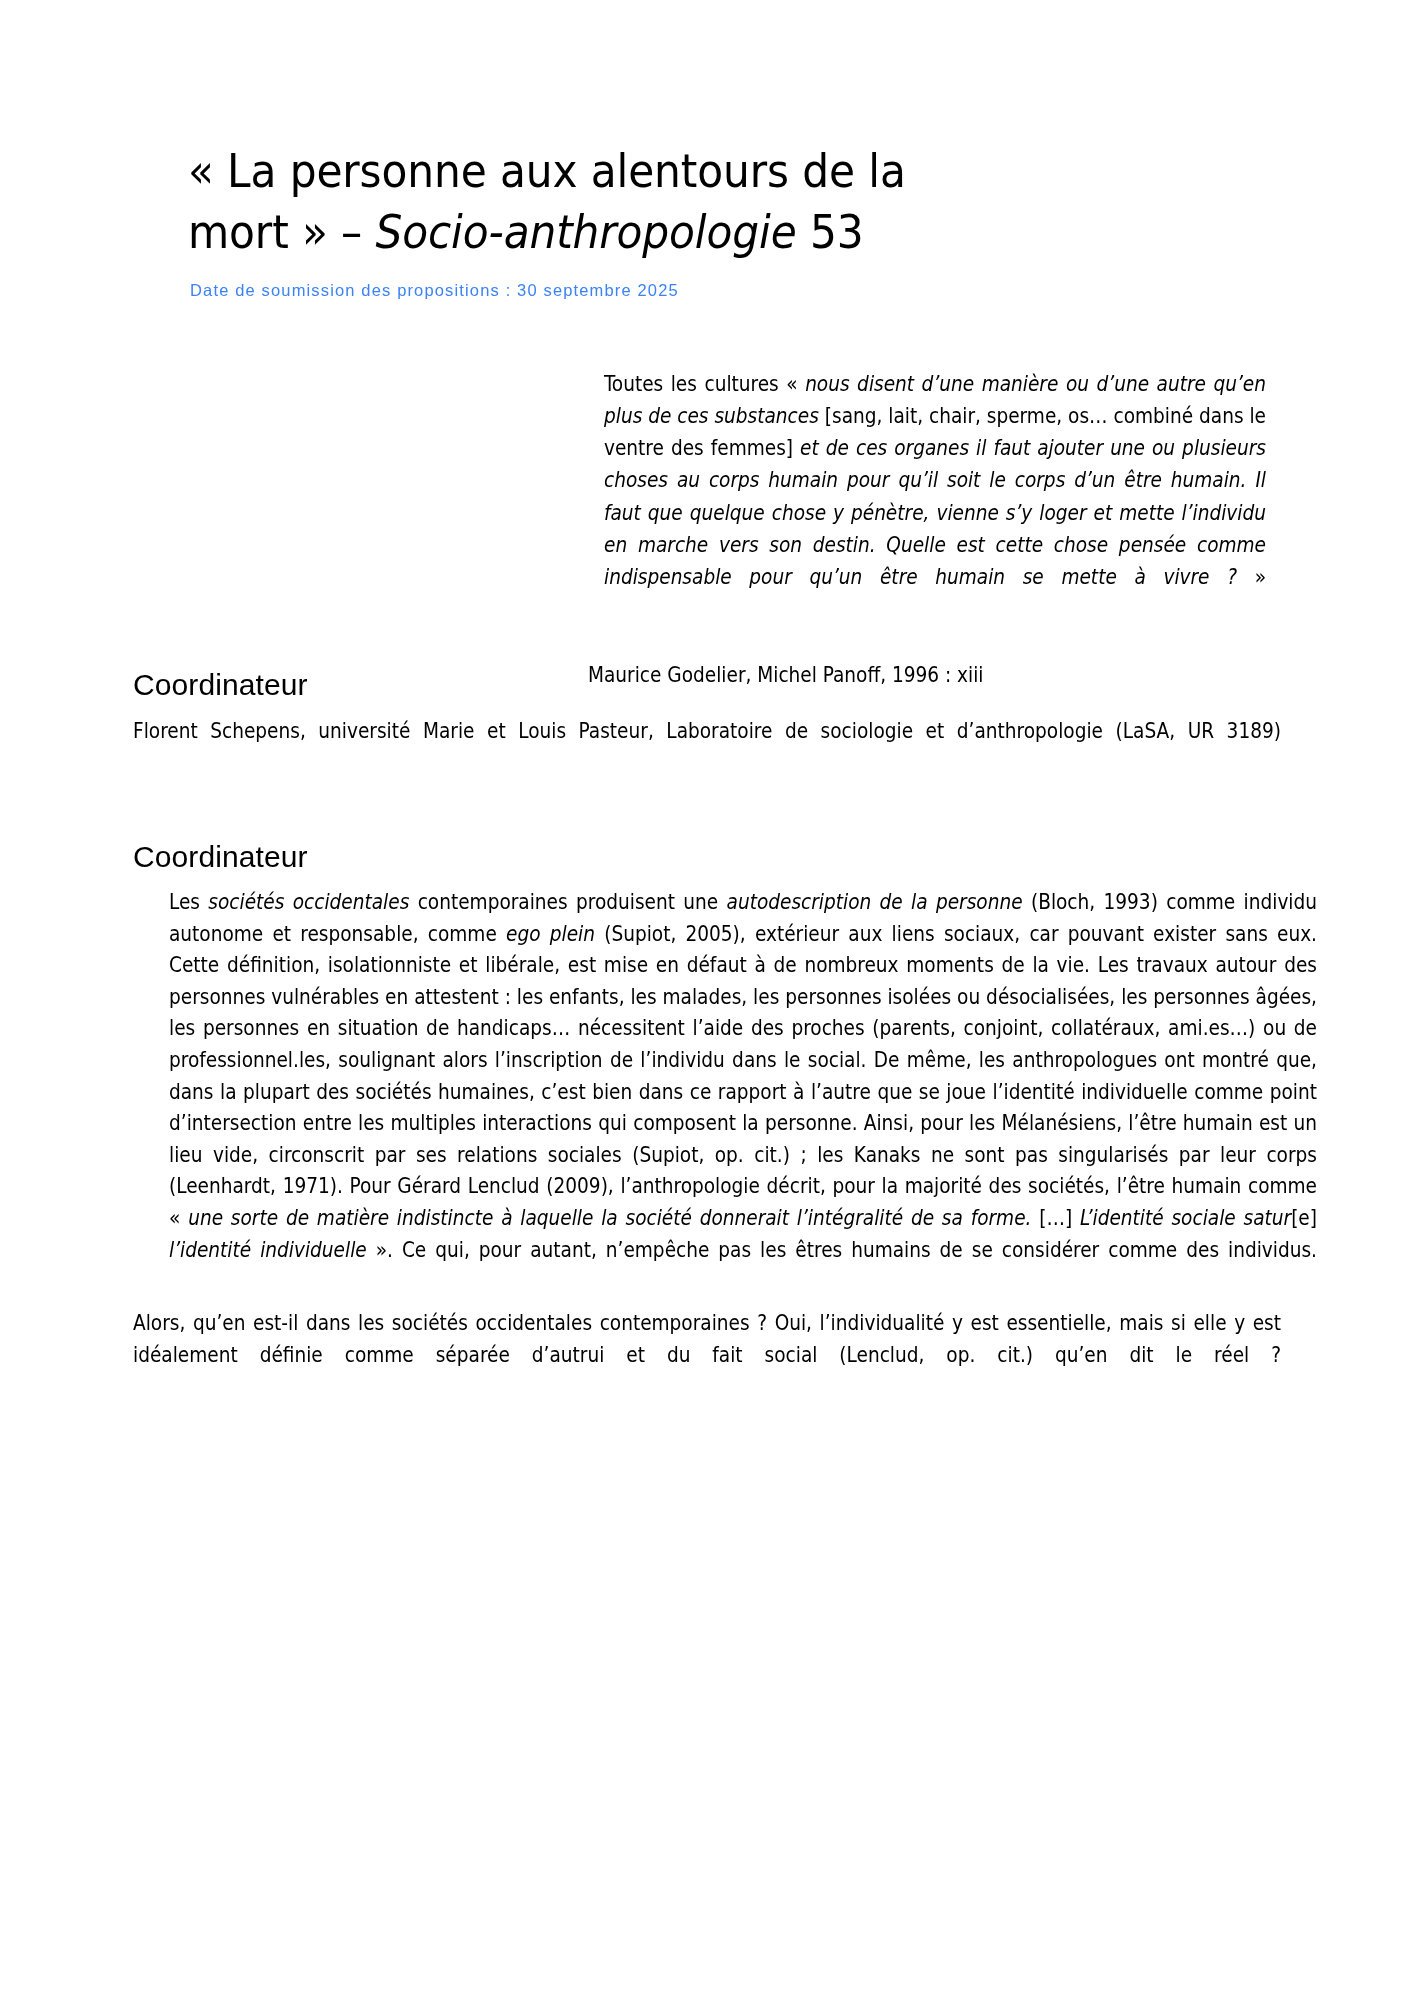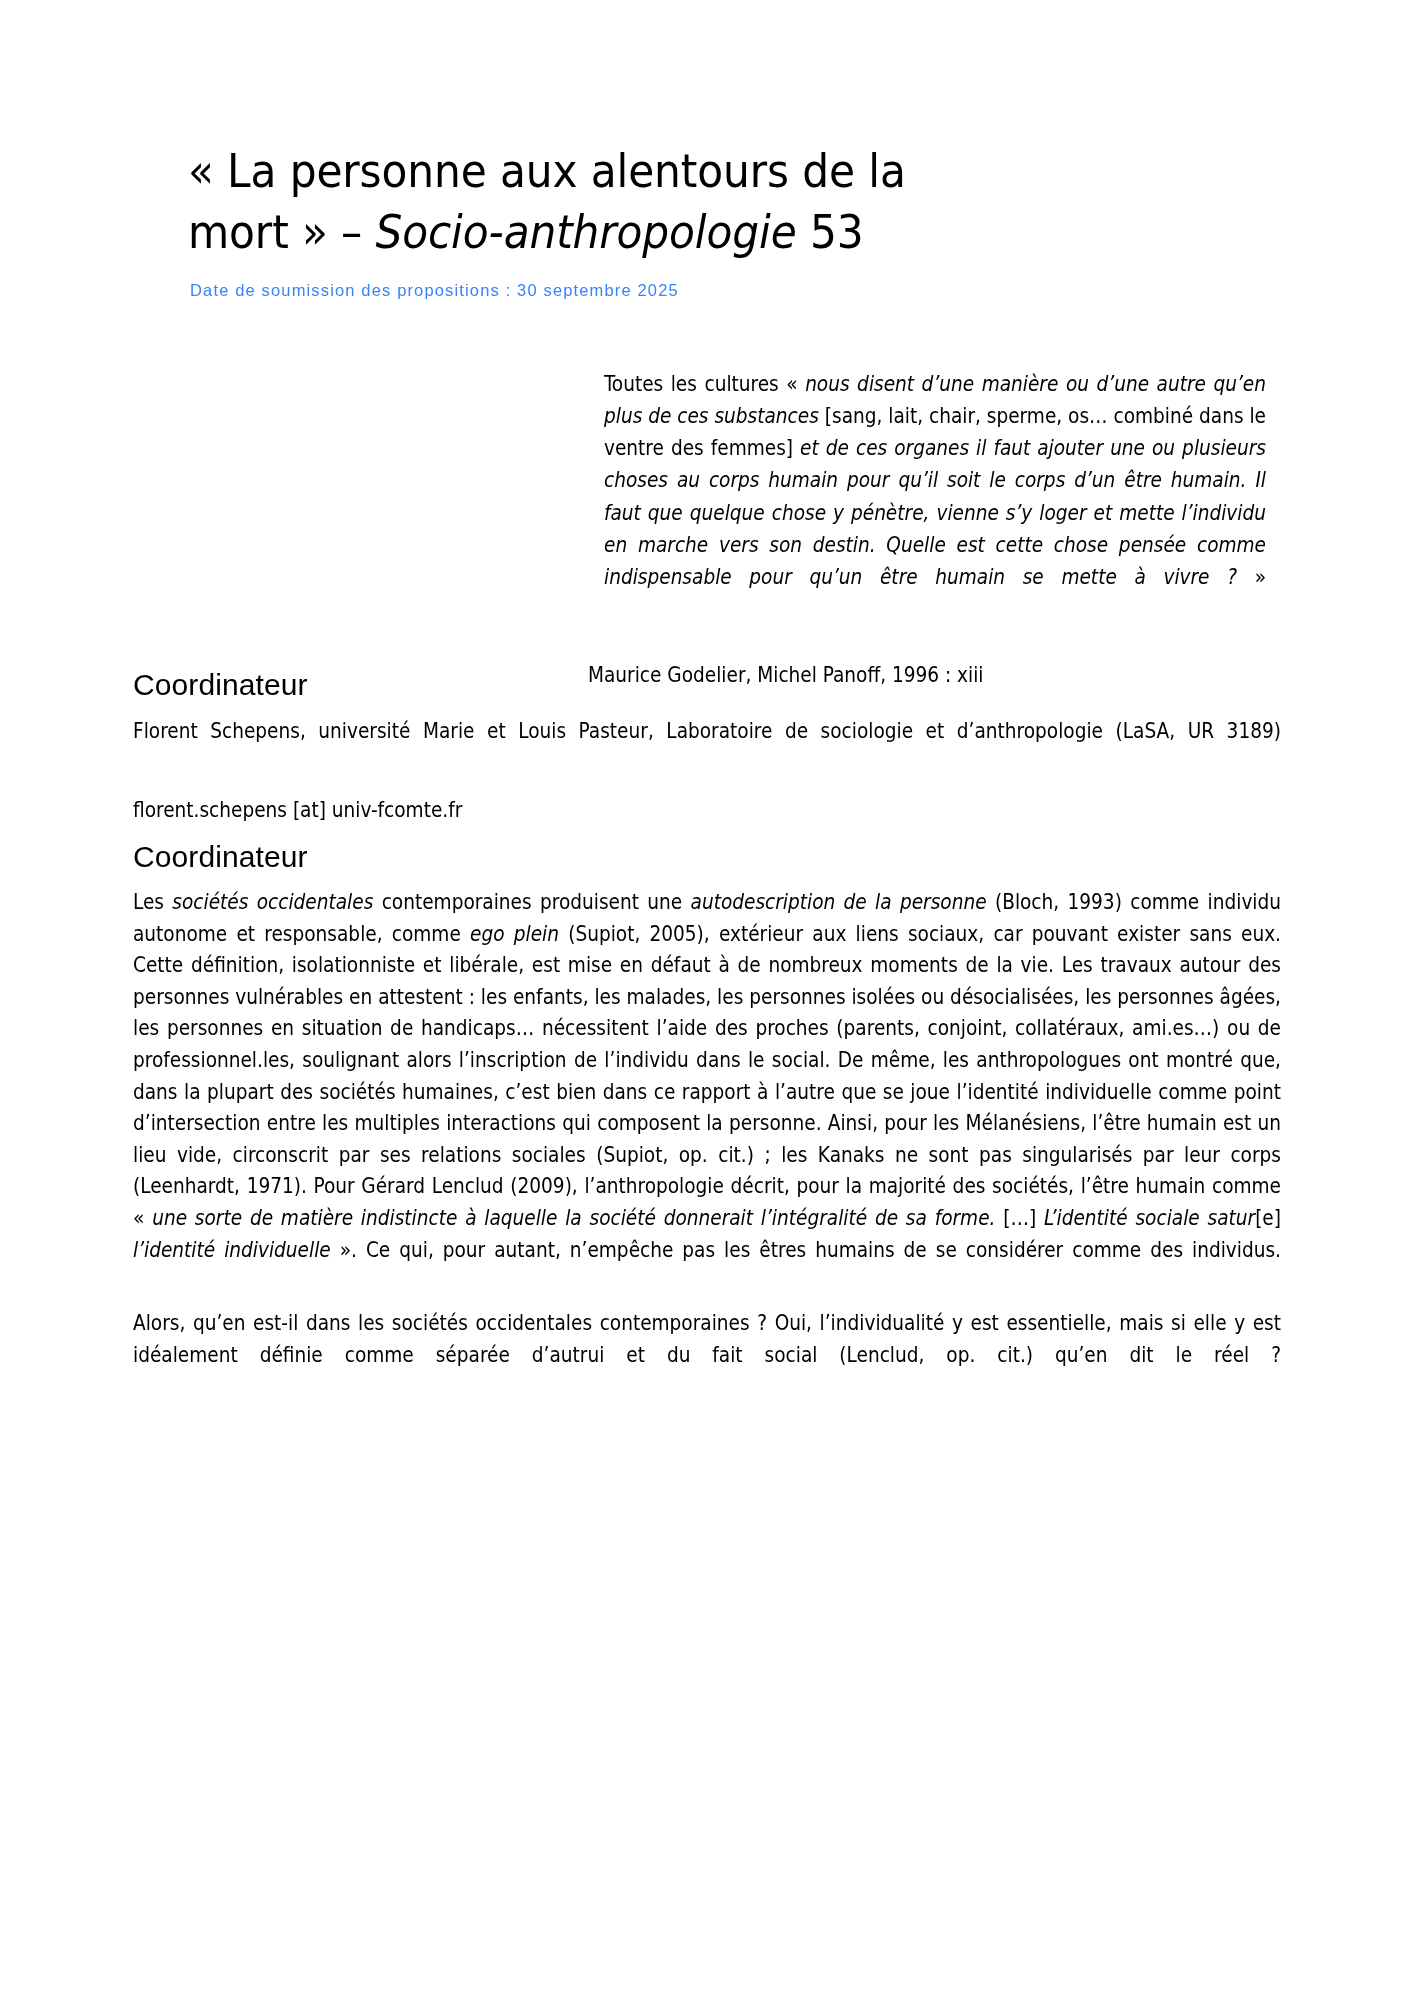--- a/index.html
+++ b/index.html
@@ -115,21 +115,21 @@
     text-justify: inter-word;
     margin: 0;
     color: #000;
     hyphens: none;
   }
   .body-para i { font-style: italic; }
   .body-para.nojust { text-align: left; }
 
   #coord-affil { top: 716px; }
   #coord-email { top: 795px; }
-  #arg-p1 { top: 887px; }
+  #arg-p1 { top: 887px; margin-left: 36px; }
   #arg-p2 { top: 1308px; }
 
   
   .body-para::after,
   .quote-text::after {
     content: "";
     display: inline-block;
     width: 100%;
   }
 </style>
@@ -144,19 +144,18 @@
 
   <div class="subtitle-date">Date de soumission des propositions : 30 septembre 2025</div>
 
   <div class="quote-block">
     <p class="quote-text">Toutes les cultures « <i>nous disent d’une manière ou d’une autre qu’en plus de ces substances</i> [sang, lait, chair, sperme, os… combiné dans le ventre des femmes] <i>et de ces organes il faut ajouter une ou plusieurs choses au corps humain pour qu’il soit le corps d’un être humain. Il faut que quelque chose y pénètre, vienne s’y loger et mette l’individu en marche vers son destin. Quelle est cette chose pensée comme indispensable pour qu’un être humain se mette à vivre ?</i> »</p>
     <p class="quote-source">Maurice Godelier, Michel Panoff, 1996 : xiii</p>
   </div>
 
   <h2 class="section-head" id="head-coordinateur">Coordinateur</h2>
   <p class="body-para" id="coord-affil">Florent Schepens, université Marie et Louis Pasteur, Laboratoire de sociologie et d’anthropologie (LaSA, UR 3189)</p>
-  <p class="body-para nojust" id="coord-email">florent.schepens [at] univ-fcomte.fr</p>
 
   <h2 class="section-head" id="head-argumentaire">Coordinateur</h2>
   <p class="body-para" id="arg-p1">Les <i>sociétés occidentales</i> contemporaines produisent une <i>autodescription de la personne</i> (Bloch, 1993) comme individu autonome et responsable, comme <i>ego plein</i> (Supiot, 2005), extérieur aux liens sociaux, car pouvant exister sans eux. Cette définition, isolationniste et libérale, est mise en défaut à de nombreux moments de la vie. Les travaux autour des personnes vulnérables en attestent : les enfants, les malades, les personnes isolées ou désocialisées, les personnes âgées, les personnes en situation de handicaps… nécessitent l’aide des proches (parents, conjoint, collatéraux, ami.es…) ou de professionnel.les, soulignant alors l’inscription de l’individu dans le social. De même, les anthropologues ont montré que, dans la plupart des sociétés humaines, c’est bien dans ce rapport à l’autre que se joue l’identité individuelle comme point d’intersection entre les multiples interactions qui composent la personne. Ainsi, pour les Mélanésiens, l’être humain est un lieu vide, circonscrit par ses relations sociales (Supiot, op. cit.) ; les Kanaks ne sont pas singularisés par leur corps (Leenhardt, 1971). Pour Gérard Lenclud (2009), l’anthropologie décrit, pour la majorité des sociétés, l’être humain comme « <i>une sorte de matière indistincte à laquelle la société donnerait l’intégralité de sa forme. </i>[…]<i> L’identité sociale satur</i>[e]<i> l’identité individuelle</i> ». Ce qui, pour autant, n’empêche pas les êtres humains de se considérer comme des individus.</p>
   <p class="body-para" id="arg-p2">Alors, qu’en est-il dans les sociétés occidentales contemporaines ? Oui, l’individualité y est essentielle, mais si elle y est idéalement définie comme séparée d’autrui et du fait social (Lenclud, op. cit.) qu’en dit le réel ?</p>
 
 </div>
 
 </body></html>

